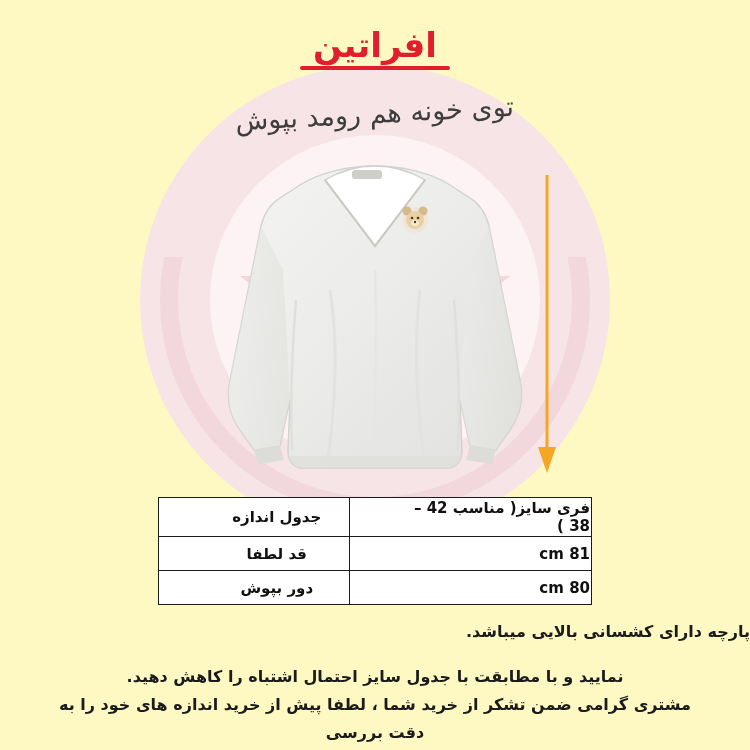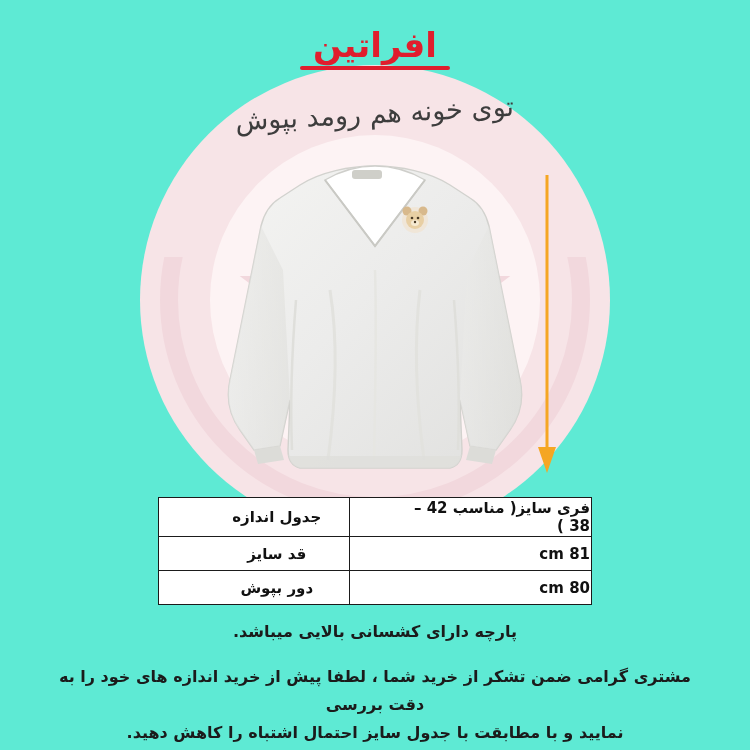--- a/index.html
+++ b/index.html
@@ -11,21 +11,21 @@
     height: 750px;
     background: #ffffff;
     font-family: "DejaVu Sans", "Liberation Sans", sans-serif;
     overflow: hidden;
     position: relative;
   }
   #page {
     position: relative;
     width: 750px;
     height: 750px;
-    background: #5eead4;
+    background: #fef9c3;
     overflow: hidden;
   }
 
   
   .watermark {
     position: absolute;
     left: 50%;
     top: 300px;
     transform: translate(-50%, -50%);
     width: 470px;
@@ -159,21 +159,20 @@
   }
   table.size-table td.label-cell { width: 44%; }
   table.size-table td.value-cell { width: 56%; text-align: right; }
 
   
   .note-fabric {
     position: absolute;
     left: 0;
     top: 622px;
     width: 100%;
-    text-align: center;
     font-size: 16px;
     font-weight: bold;
     color: #1b1b1b;
     z-index: 6;
     font-family: "DejaVu Sans", "Liberation Sans", sans-serif;
   }
   .note-customer {
     position: absolute;
     left: 50%;
     transform: translateX(-50%);
@@ -289,30 +288,30 @@
 
   <div class="size-table-wrap">
     <table class="size-table">
       <tbody>
         <tr>
           <td class="value-cell">فری سایز( مناسب  42 – 38 )</td>
           <td class="label-cell">جدول اندازه</td>
         </tr>
         <tr>
           <td class="value-cell">81 cm</td>
-          <td class="label-cell">قد سایز</td>
+          <td class="label-cell">قد لطفا</td>
         </tr>
         <tr>
           <td class="value-cell">80 cm</td>
           <td class="label-cell">دور بپوش</td>
         </tr>
       </tbody>
     </table>
   </div>
 
   <div class="note-fabric">پارچه دارای کشسانی بالایی میباشد.</div>
 
   <div class="note-customer">
+    <div>نمایید و با مطابقت با جدول سایز احتمال اشتباه را کاهش دهید.</div>
     <div>مشتری گرامی ضمن تشکر از خرید شما ، لطفا پیش از خرید اندازه های خود را به دقت بررسی</div>
-    <div>نمایید و با مطابقت با جدول سایز احتمال اشتباه را کاهش دهید.</div>
   </div>
 
 </div>
 
 </body></html>

